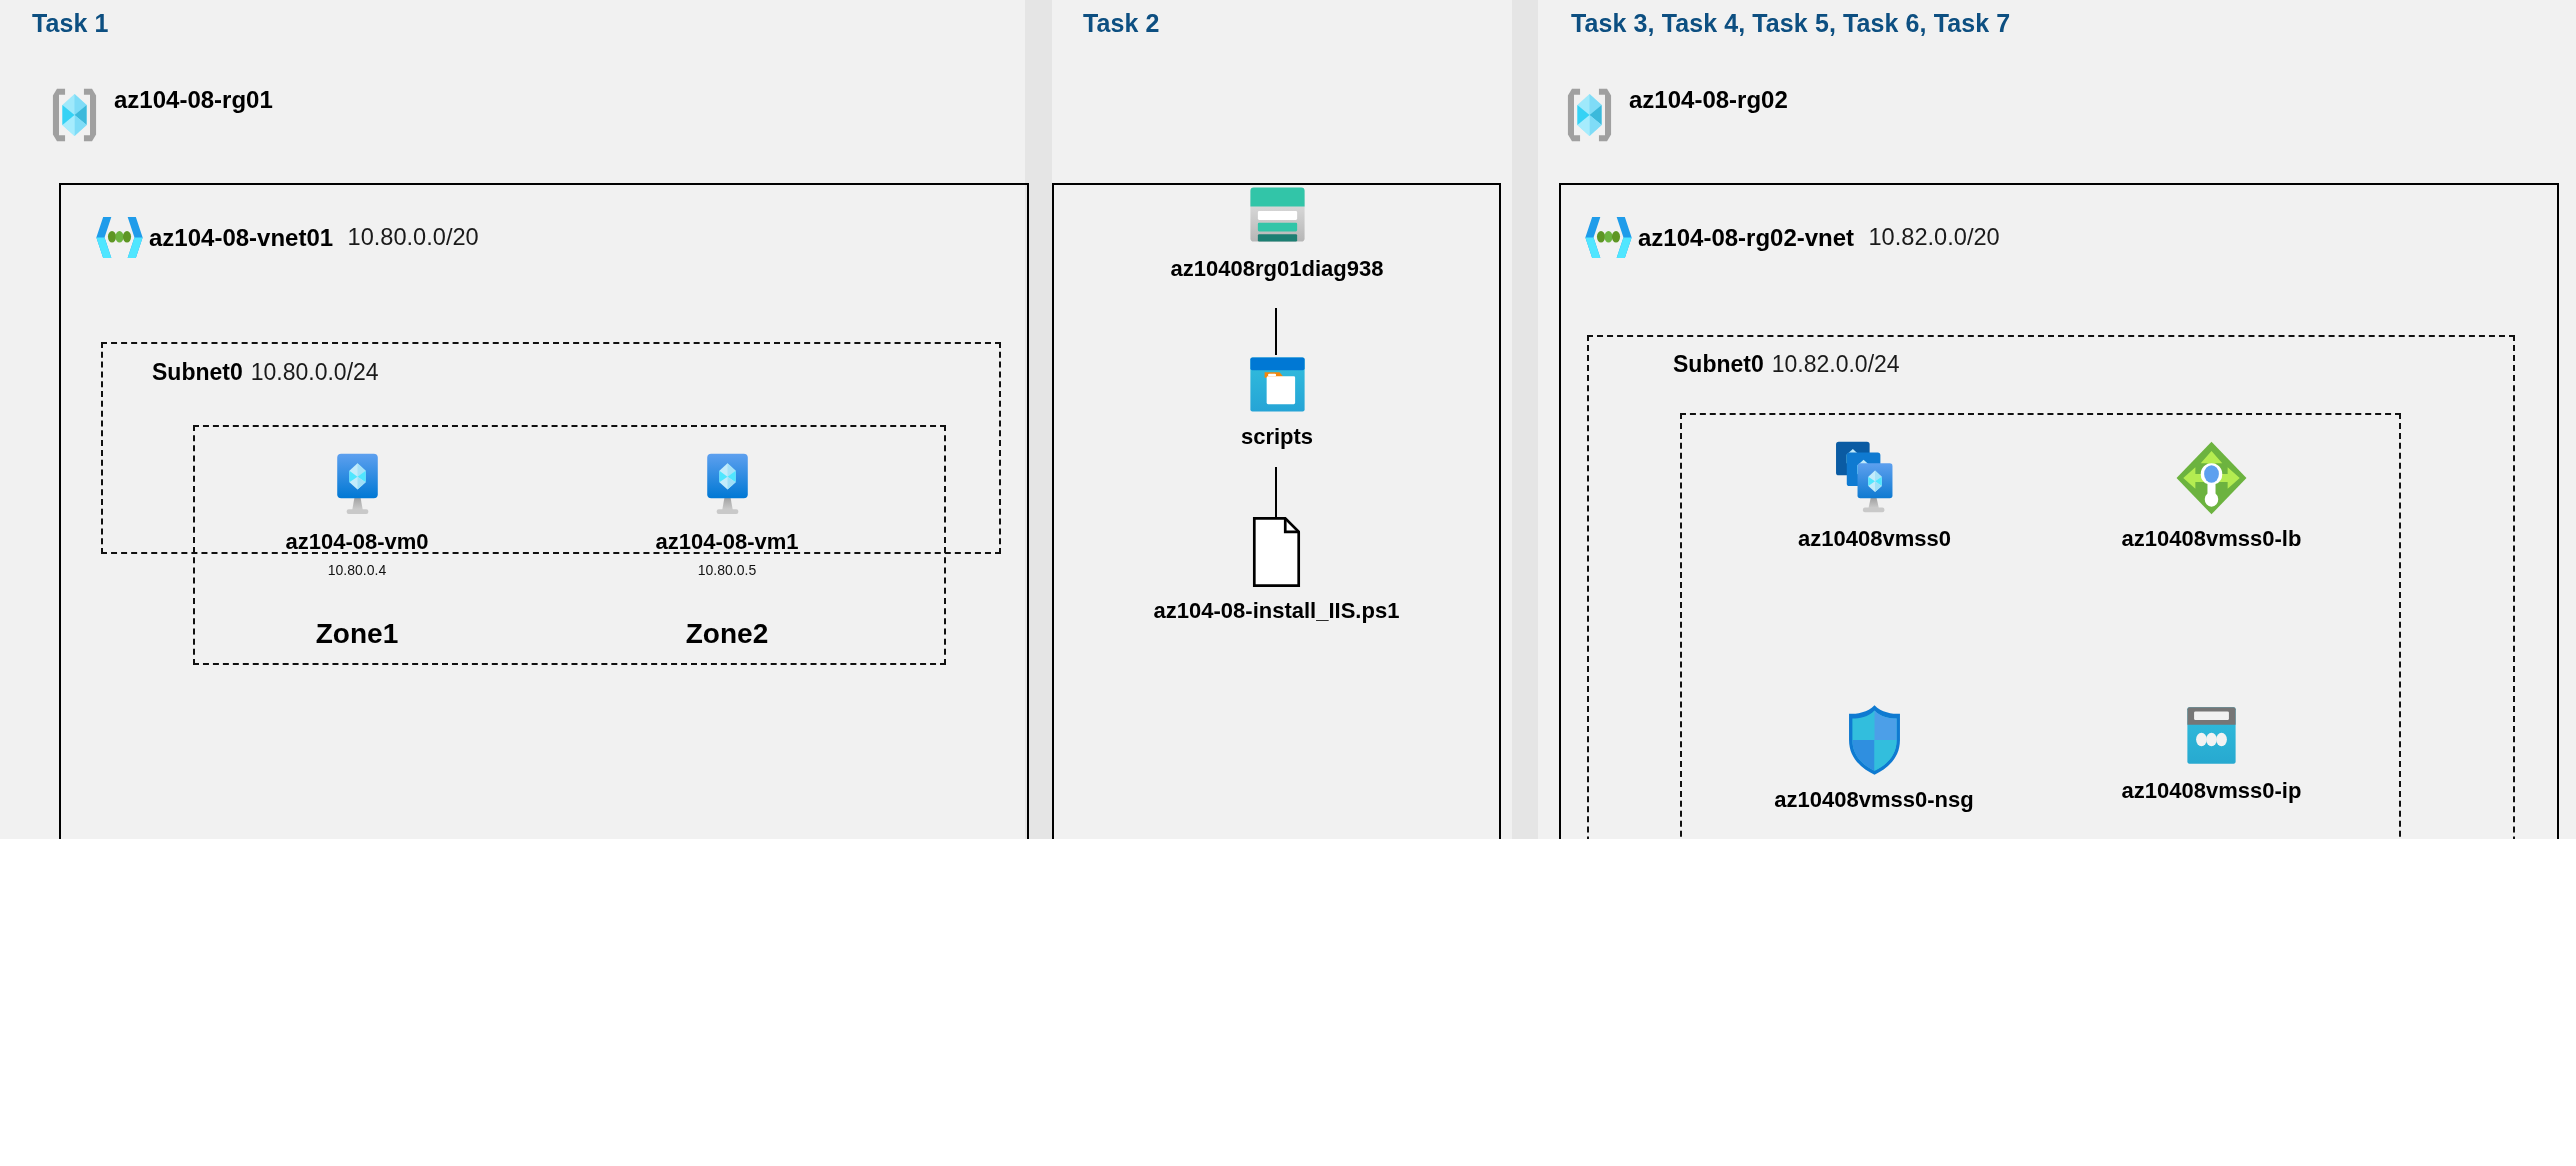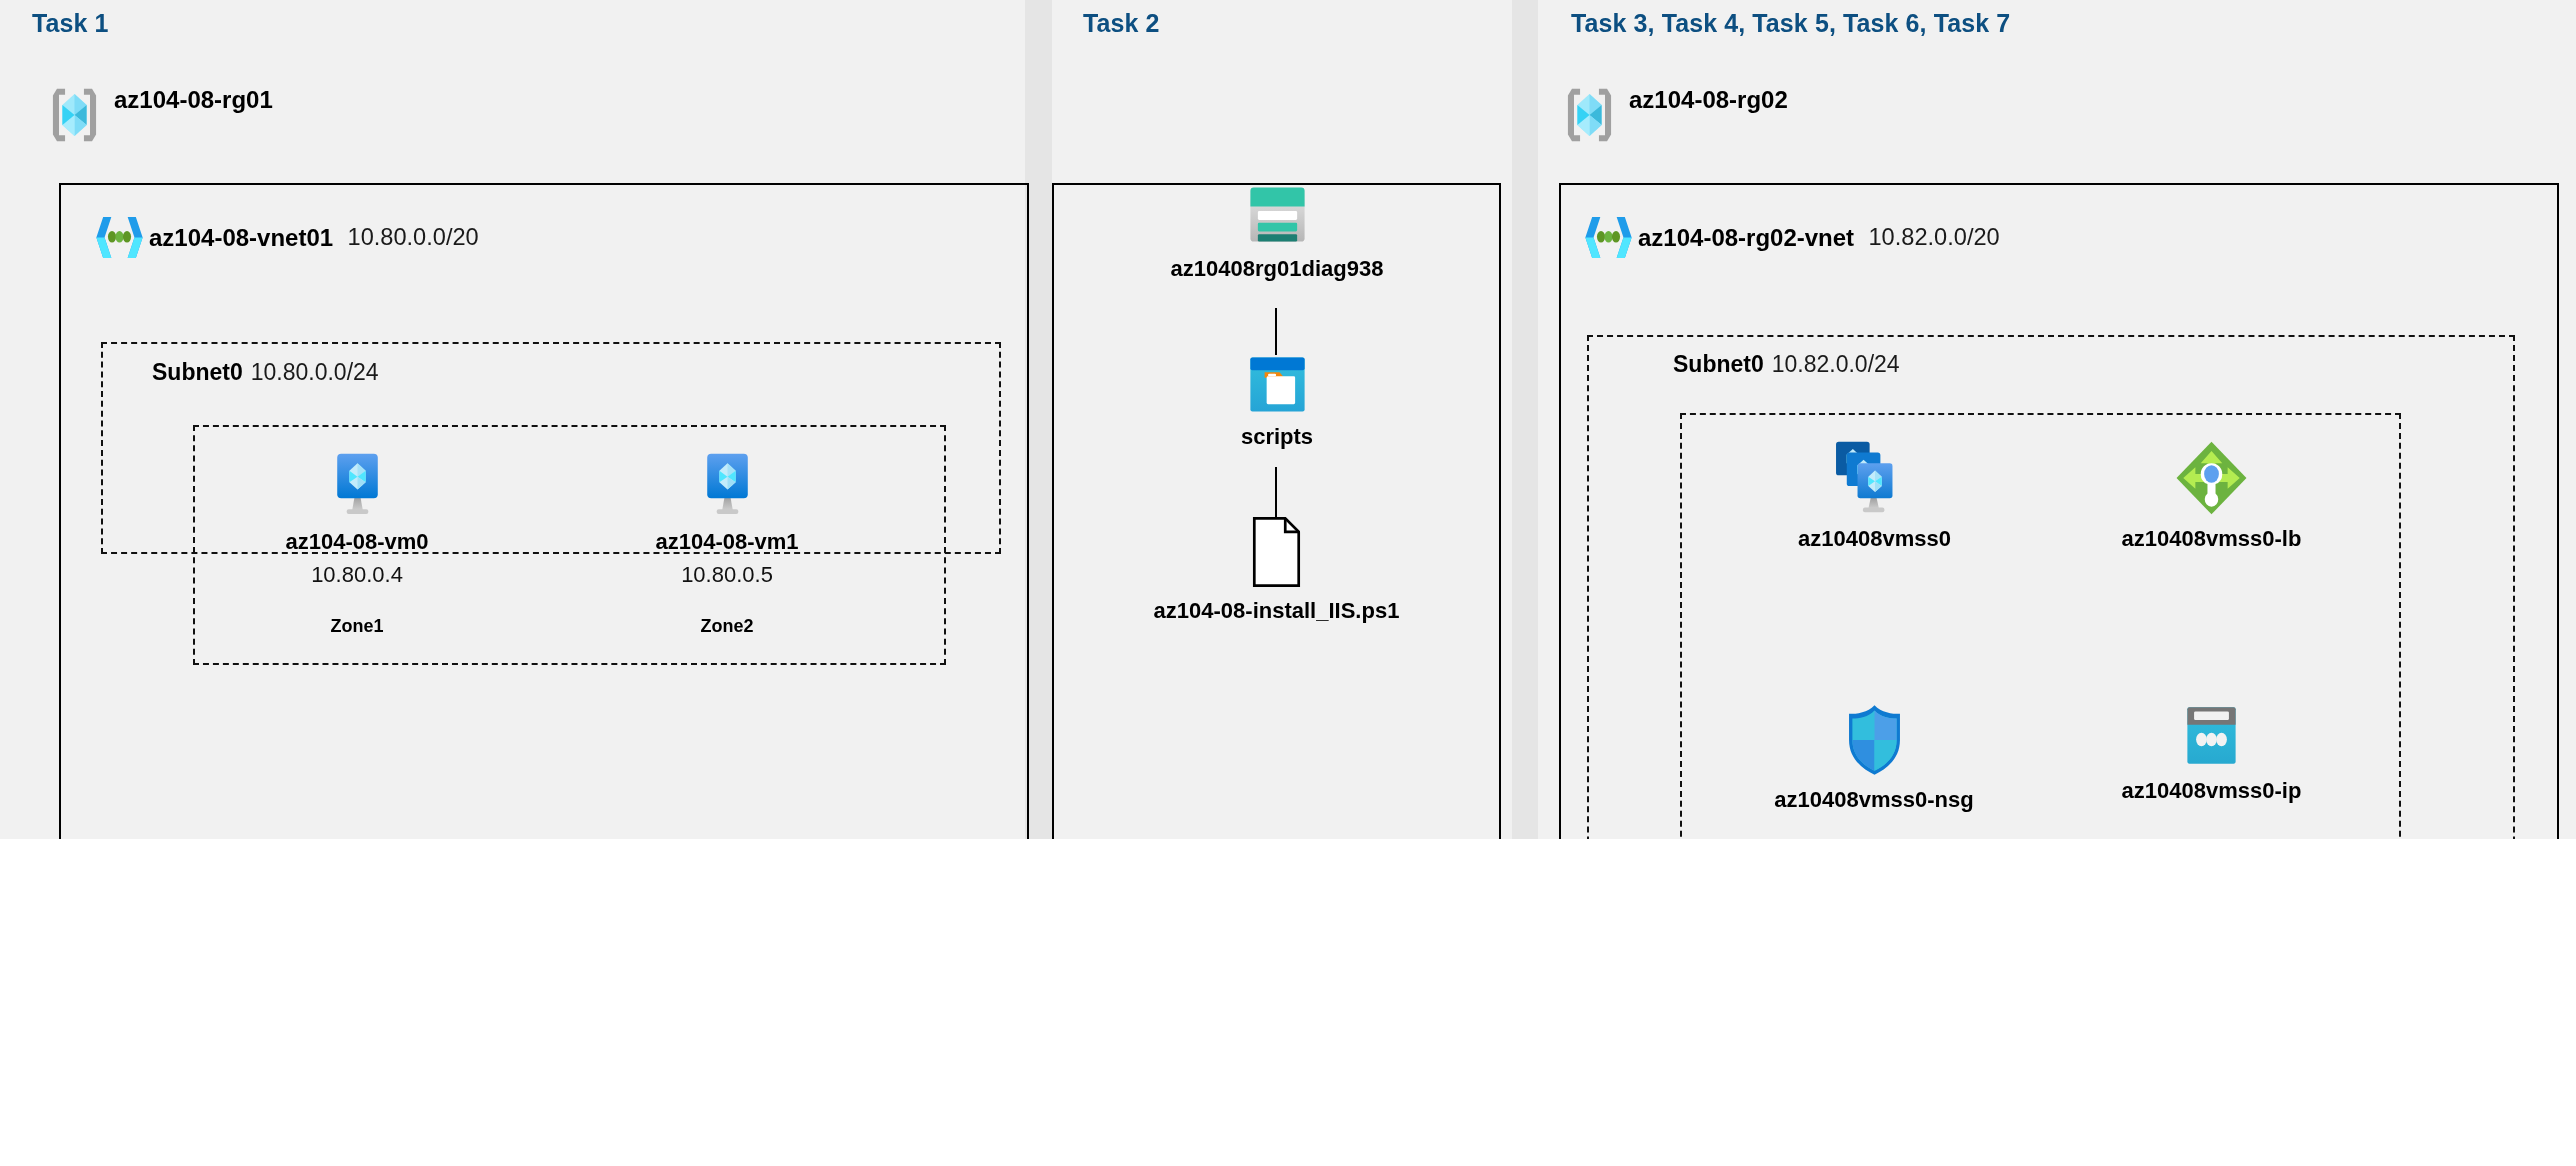--- a/index.html
+++ b/index.html
@@ -38,22 +38,22 @@
   
   .dashed{position:absolute;border:2.7px dashed #111;background:transparent;}
 
   .subnet-title{position:absolute;white-space:nowrap;font-size:23px;}
   .subnet-title b{font-size:23px;font-weight:bold;color:#000;}
   .subnet-title span{font-size:23px;color:#1a1a1a;margin-left:8px;}
 
   
   .node{position:absolute;display:flex;flex-direction:column;align-items:center;white-space:nowrap;}
   .node .nlabel{font-size:22px;font-weight:bold;color:#000;margin-top:9.4px;line-height:1.22;}
-  .node .nsub{font-size:22px;font-weight:normal;color:#111;margin-top:5.4px;line-height:1.2;}
-  .node .nzone{font-size:18px;font-weight:bold;color:#000;margin-top:28px;}
+  .node .nsub{font-size:14px;font-weight:normal;color:#111;margin-top:5.4px;line-height:1.2;}
+  .node .nzone{font-size:28px;font-weight:bold;color:#000;margin-top:40px;}
 
   .connector{position:absolute;width:2px;background:#000;}
 
   svg{display:block;}
 </style>
 </head>
 <body>
 
 <div id="root">
 

